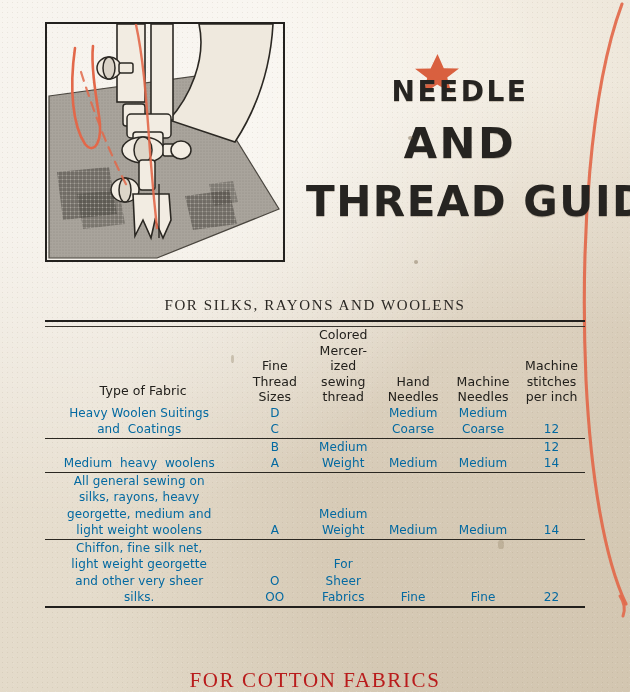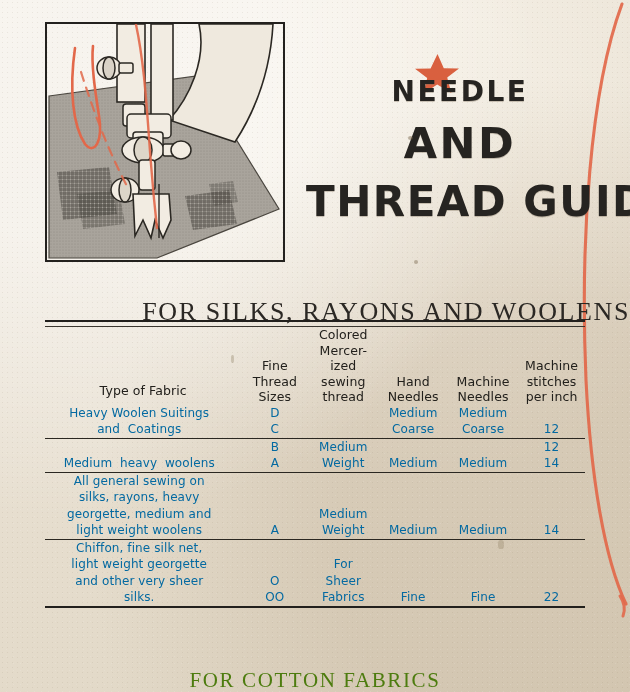--- a/index.html
+++ b/index.html
@@ -53,23 +53,23 @@
 
   #star{position:absolute;left:414px;top:52px;width:46px;height:44px;}
   #star svg{display:block;width:100%;height:100%;}
 
   
   #pen-arc{position:absolute;right:0;top:0;width:70px;height:640px;pointer-events:none;}
   #pen-arc svg{display:block;width:100%;height:100%;}
 
   
   #subtitle{
-    position:absolute;left:0;top:297px;width:630px;text-align:right;
+    position:absolute;left:0;top:297px;width:630px;text-align:center;
     font-family:"Liberation Serif", serif;
-    font-size:26px;letter-spacing:1.6px;color:#2b2824;
+    font-size:15px;letter-spacing:1.6px;color:#2b2824;
     font-weight:400;
   }
 
   
   #guide-table{
     position:absolute;left:45px;top:320px;width:540px;
   }
   .rule-double{
     height:5px;position:relative;
     border-top:2.6px solid #22201d;
@@ -113,21 +113,21 @@
   }
   tbody tr.sep td{border-top:1.3px solid #2a2721;}
   tbody td.fabric{padding-right:8px;}
   .cellline{display:block;white-space:pre;}
   .spacer-line{display:block;visibility:hidden;}
 
   
   #footer-heading{
     position:absolute;left:0;top:668px;width:630px;text-align:center;
     font-family:"Liberation Serif", serif;
-    font-size:21px;letter-spacing:1.6px;color:#4d7c0f;
+    font-size:21px;letter-spacing:1.6px;color:#b91c1c;
     overflow:hidden;height:24px;
   }
 
   
   .speck{position:absolute;border-radius:50%;pointer-events:none;}
 </style>
 </head>
 <body>
 
 <div id="paper-texture"></div>

